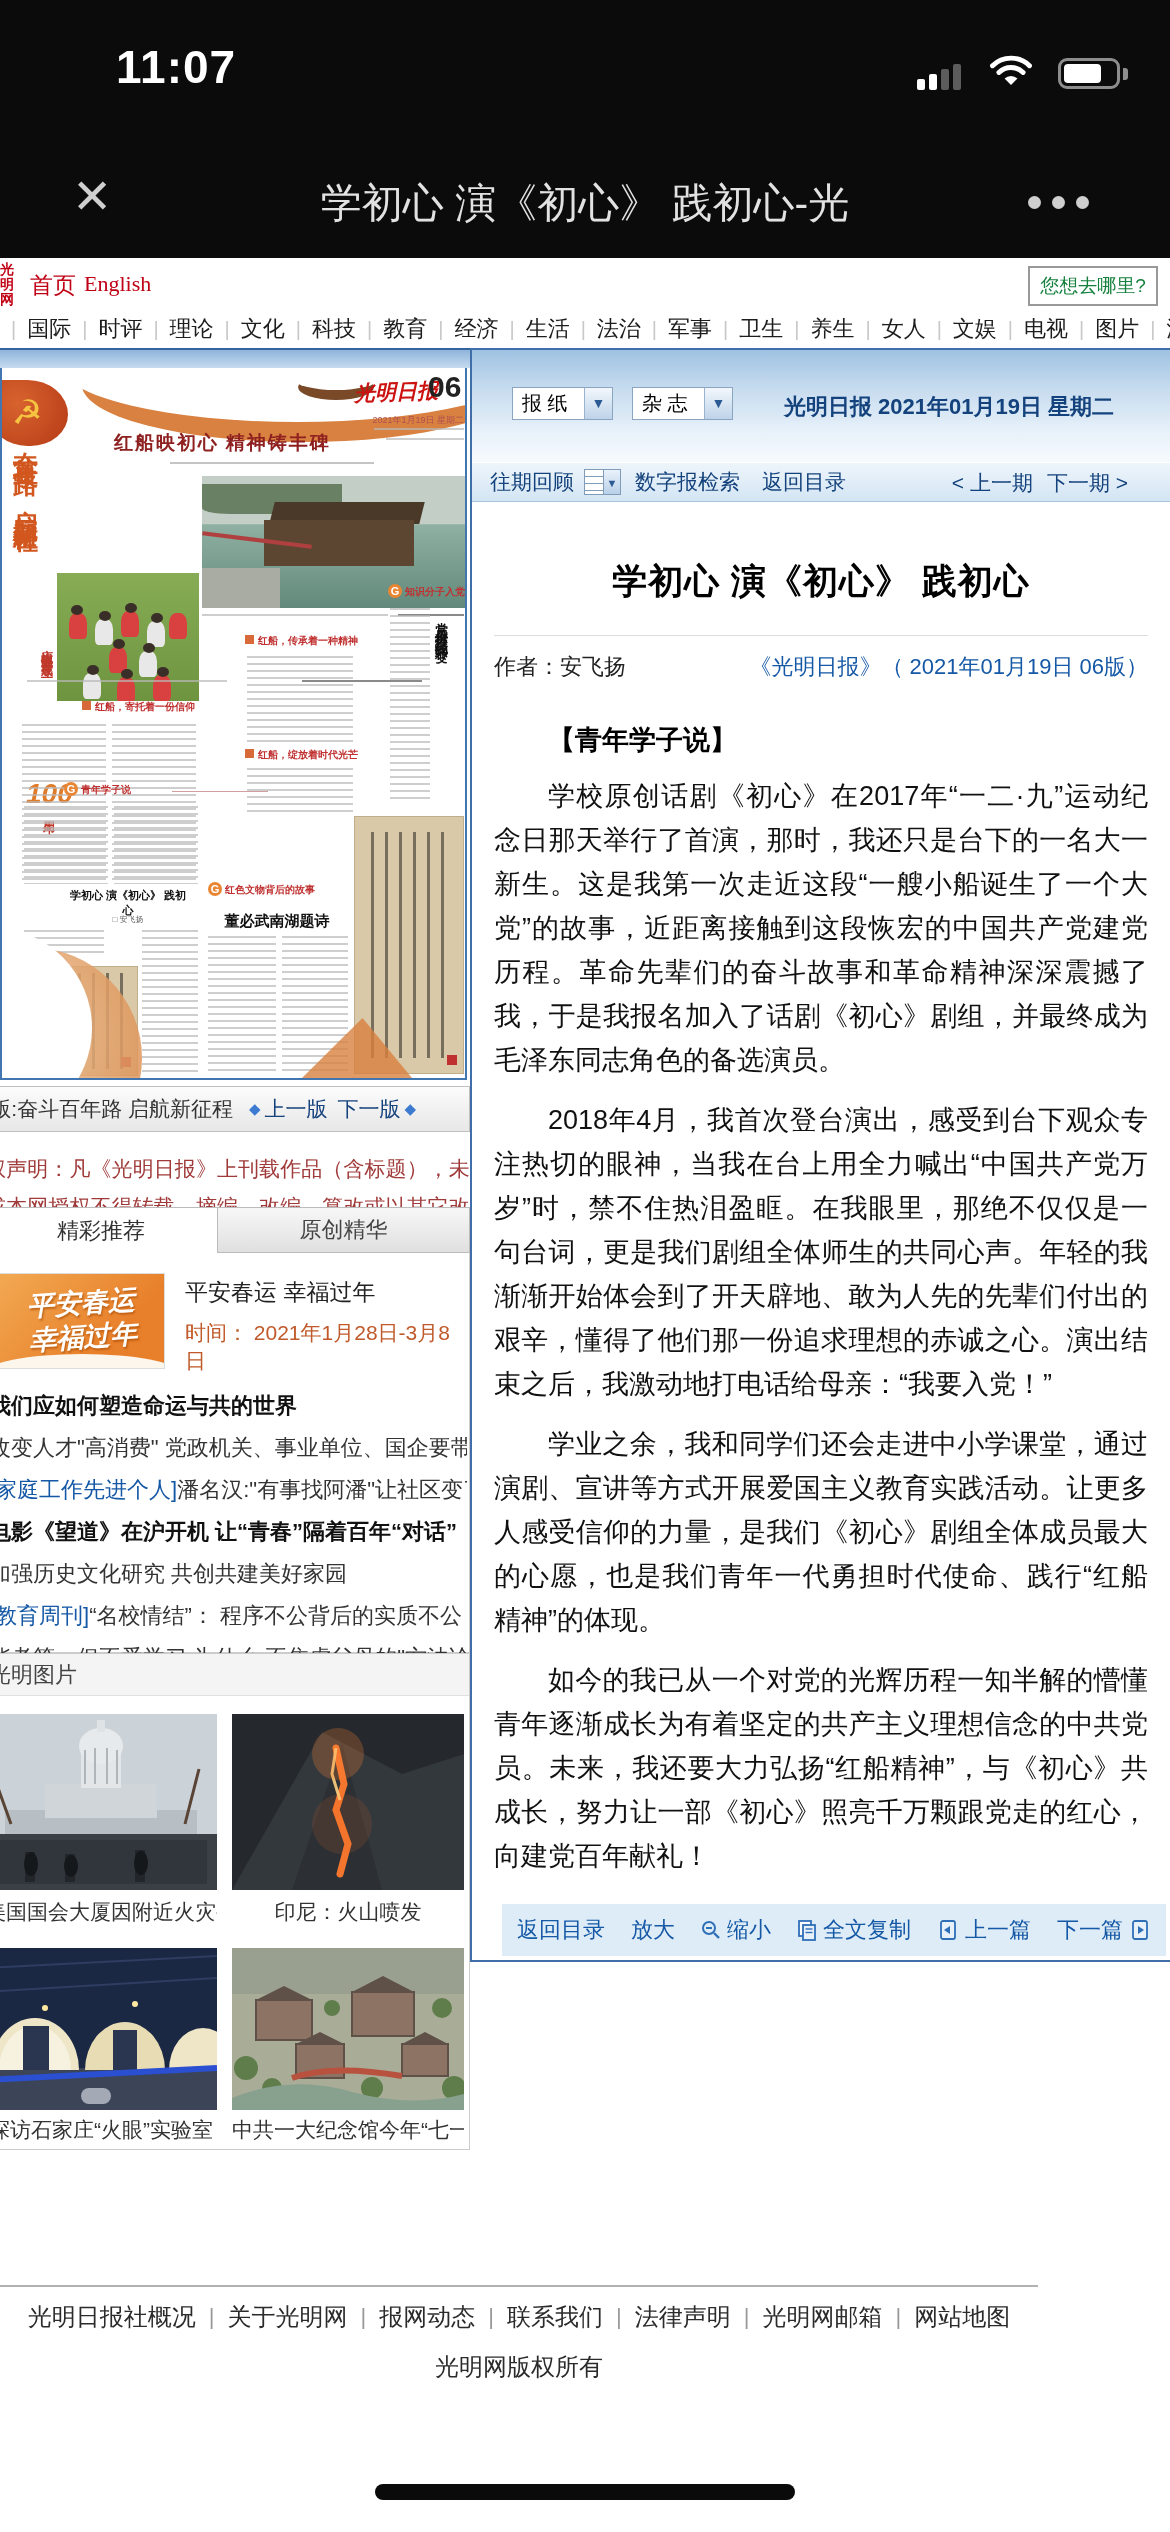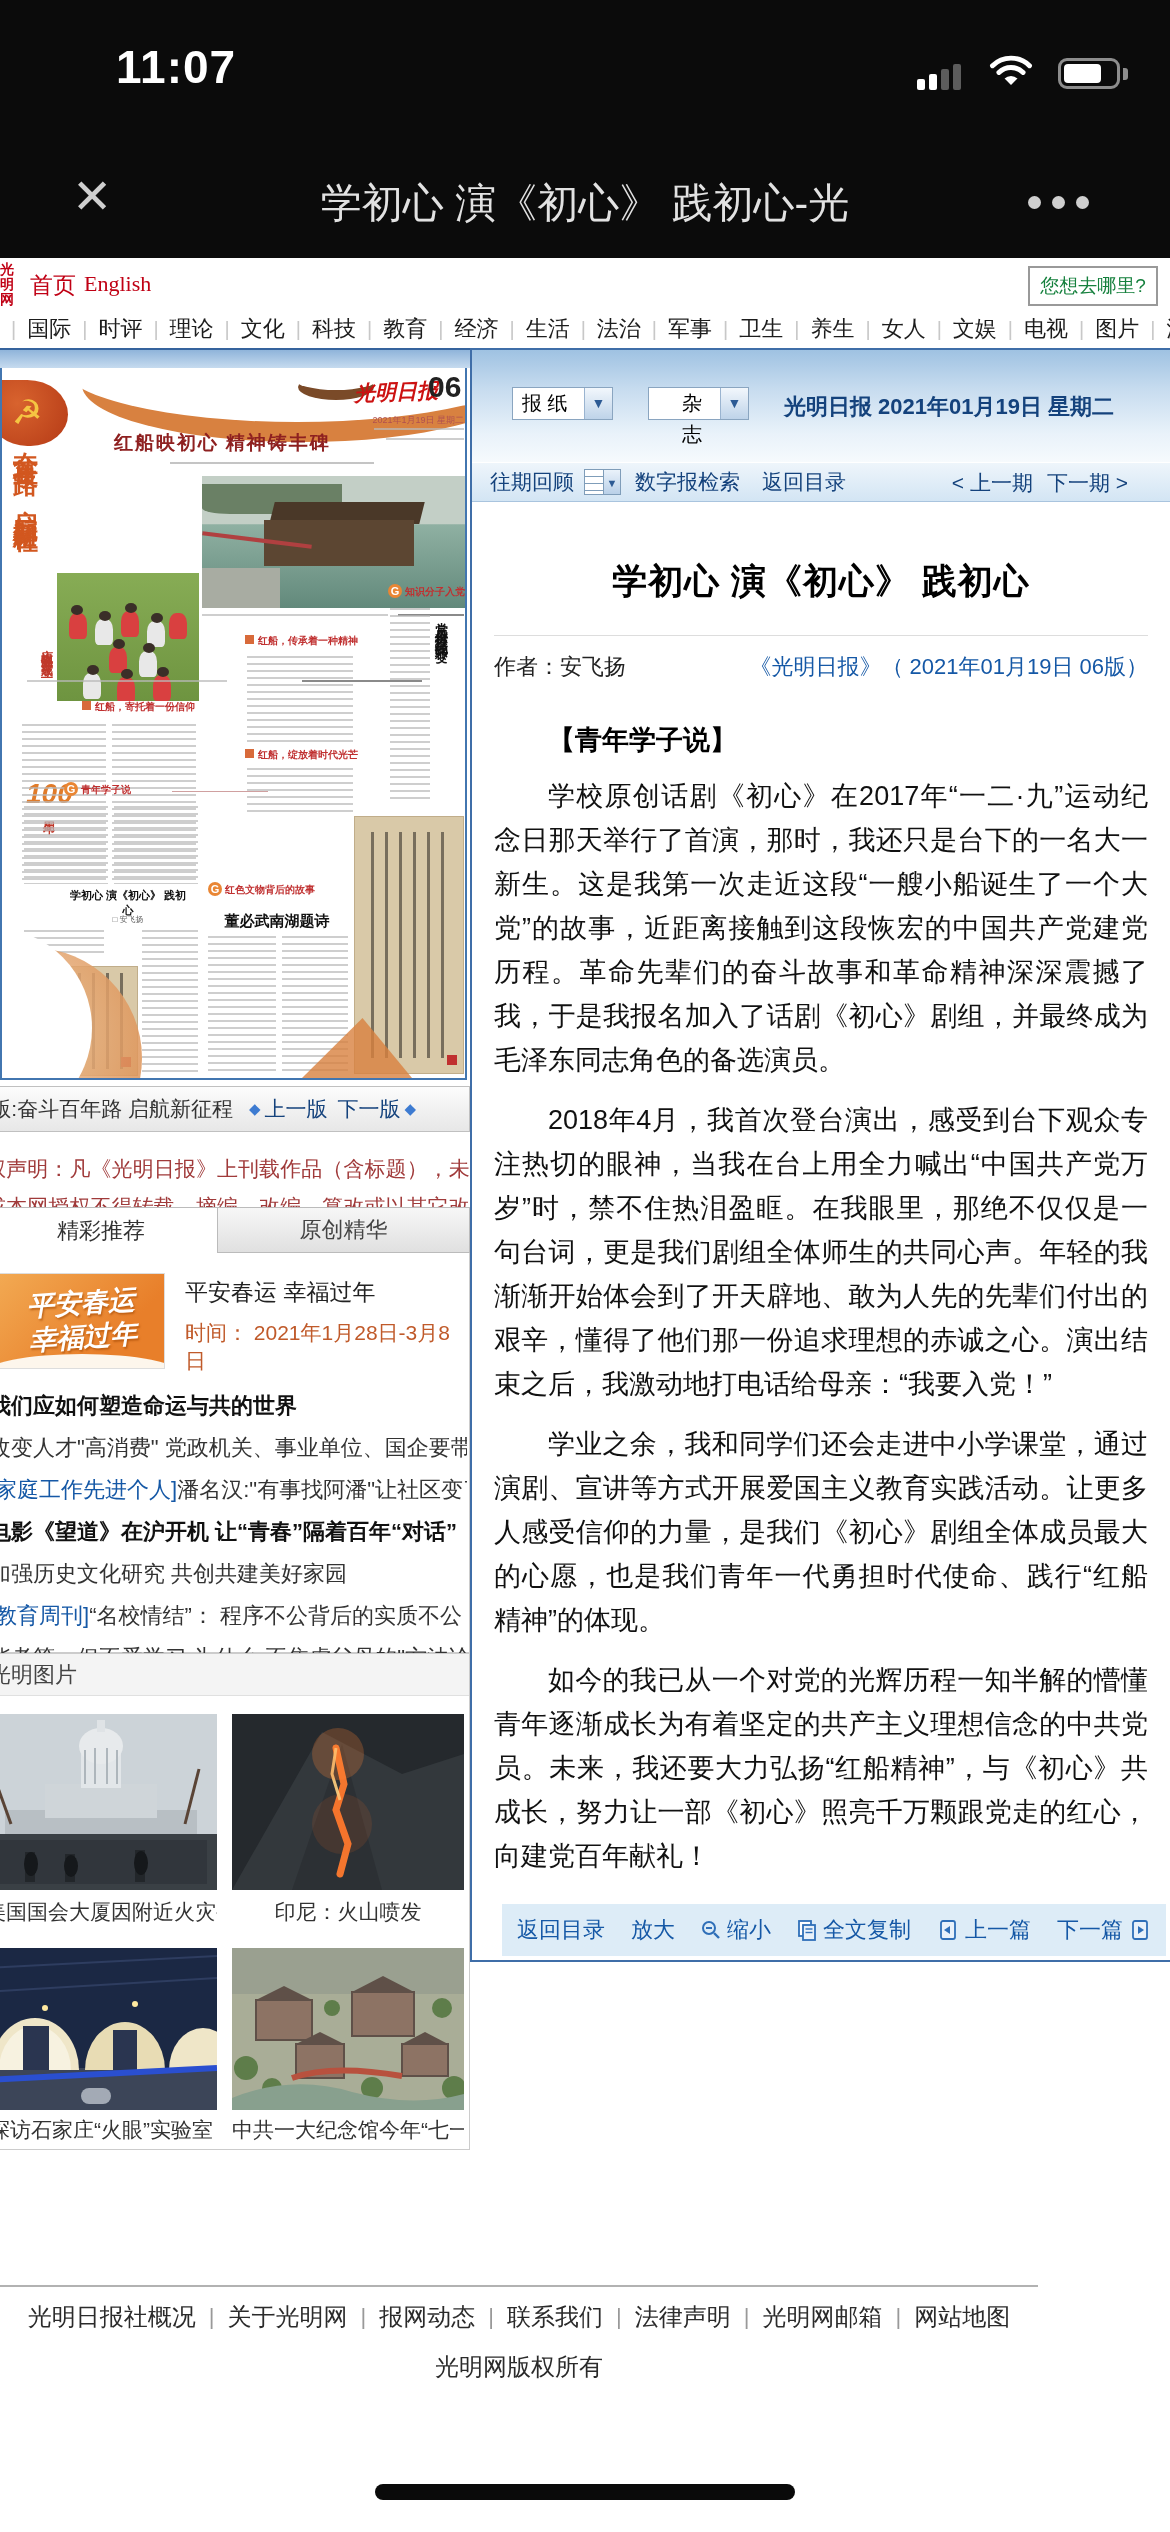--- a/index.html
+++ b/index.html
@@ -453,21 +453,21 @@
     </div>
     <div class="pcap" style="left:247px;top:462px;">中共一大纪念馆今年“七一”前全新亮相</div>
   </div>
 
   <div class="panel">
     <div class="panel-head">
       <div class="dd" style="left:40px;top:37px;">
         <span class="txt">报 纸</span>
           <span class="arrow">▼</span>
       </div>
-      <div class="dd" style="left:176px;top:37px;padding-left:24px;">
+      <div class="dd" style="left:160px;top:37px;">
         <span class="txt">杂 志</span>
           <span class="arrow">▼</span>
       </div>
       <div class="pdate">光明日报 2021年01月19日 星期二</div>
     </div>
     <div class="ptool">
       <span class="lk" style="margin-left:18px;">往期回顾</span>
       <span class="cal-ico">
           <span class="pg"></span>
           <span class="dn">▼</span>

